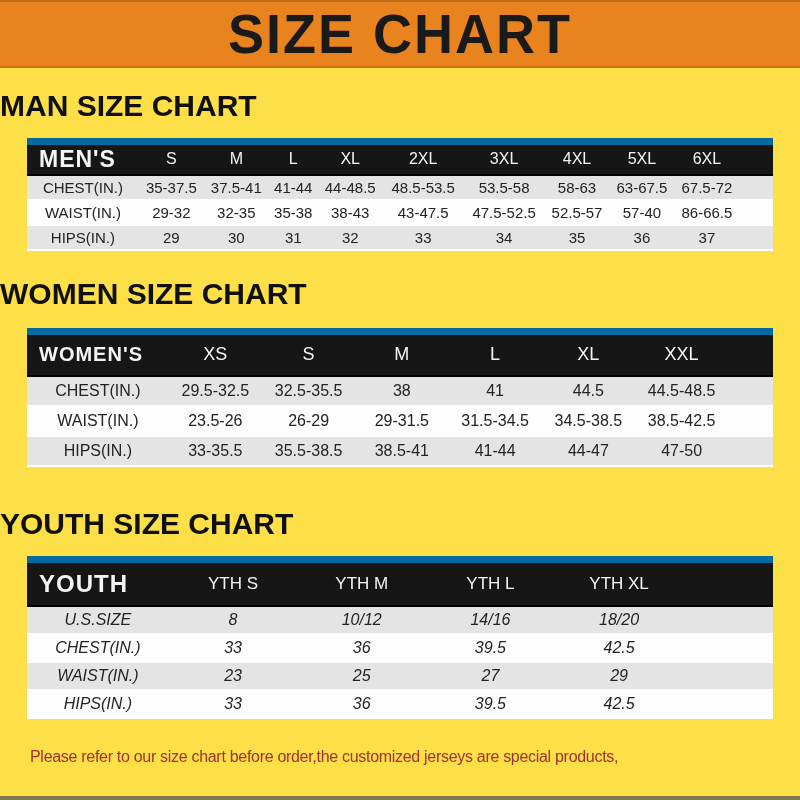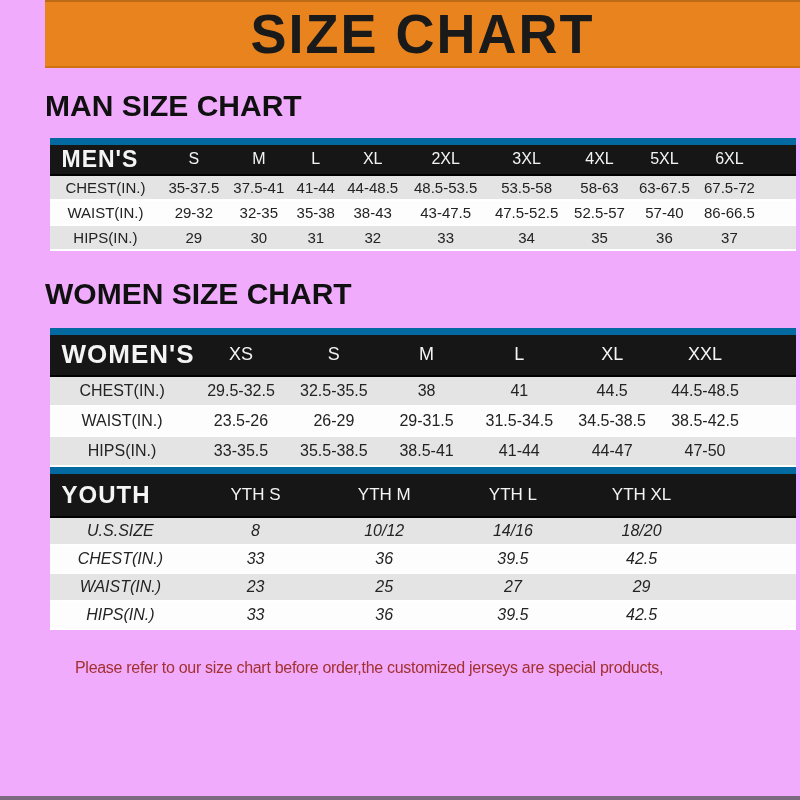--- a/index.html
+++ b/index.html
@@ -11,23 +11,22 @@
     --cell-ink:#232323;
     --red:#A33131;
   }
   *{margin:0;padding:0;box-sizing:border-box;}
   html,body{background:#ffffff;}
   body{font-family:"Liberation Sans",sans-serif;}
   .page{
     position:relative;
     width:800px;height:800px;
     margin:0 auto;
-    background:#f0abfc;
+    background:#fde047;
     overflow:hidden;
-    padding-left:45px;
   }
   
   .banner{
     height:68px;
     background:var(--banner-bg);
     display:flex;align-items:center;justify-content:center;
     border-bottom:2px solid #d0720f;
     box-shadow:inset 0 2px 0 rgba(0,0,0,.18);
   }
   .banner h1{
@@ -82,21 +81,21 @@
   table.size-table tbody tr.stripe-gray{background:var(--row-gray);}
   table.size-table tbody tr.stripe-white{background:var(--row-white);}
   table.size-table tbody tr{border-bottom:2px solid #ffffff;}
   
   .table-men thead th{height:33px;font-size:16px;}
   .table-men thead th.corner-label{font-size:23px;width:15%;}
   .table-men tbody td{height:25px;font-size:15px;}
   .table-men .spacer{width:4.5%;}
   
   .table-women thead th{height:45px;font-size:18px;}
-  .table-women thead th.corner-label{font-size:26px;width:19%;}
+  .table-women thead th.corner-label{font-size:20px;width:19%;}
   .table-women thead th:not(.corner-label):not(.spacer){width:12.5%;}
   .table-women tbody td{height:30px;font-size:16px;}
   .table-women .spacer{width:6%;}
   
   .table-youth thead th{height:46px;font-size:17px;}
   .table-youth thead th.corner-label{font-size:24px;width:19%;}
   .table-youth thead th:not(.corner-label):not(.spacer){width:17.25%;}
   .table-youth tbody td{height:28px;font-size:16px;font-style:italic;}
   .table-youth .spacer{width:12%;}
   
@@ -230,20 +229,21 @@
             <td>41-44</td>
             <td>44-47</td>
             <td>47-50</td>
             <td class="spacer"></td>
           </tr>
         </tbody>
       </table>
   </section>
 
   <section>
+    <h2 class="section-title title-youth">YOUTH SIZE CHART</h2>
     <table class="size-table table-youth">
         <thead>
           <tr>
             <th class="corner-label">YOUTH</th>
             <th>YTH S</th>
             <th>YTH M</th>
             <th>YTH L</th>
             <th>YTH XL</th>
             <th class="spacer"></th>
           </tr>

